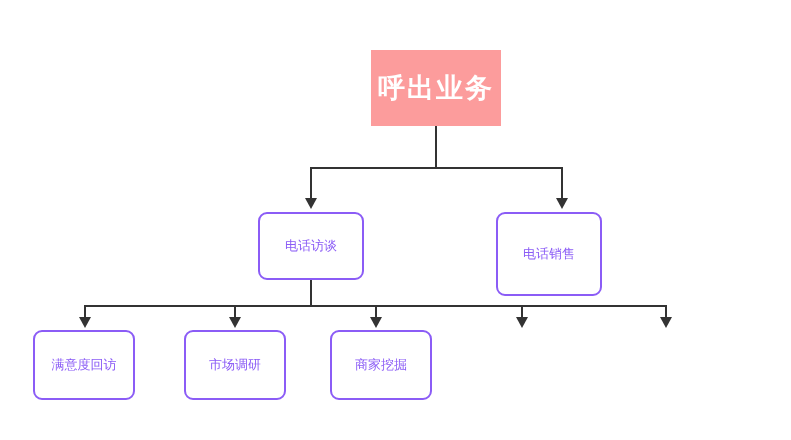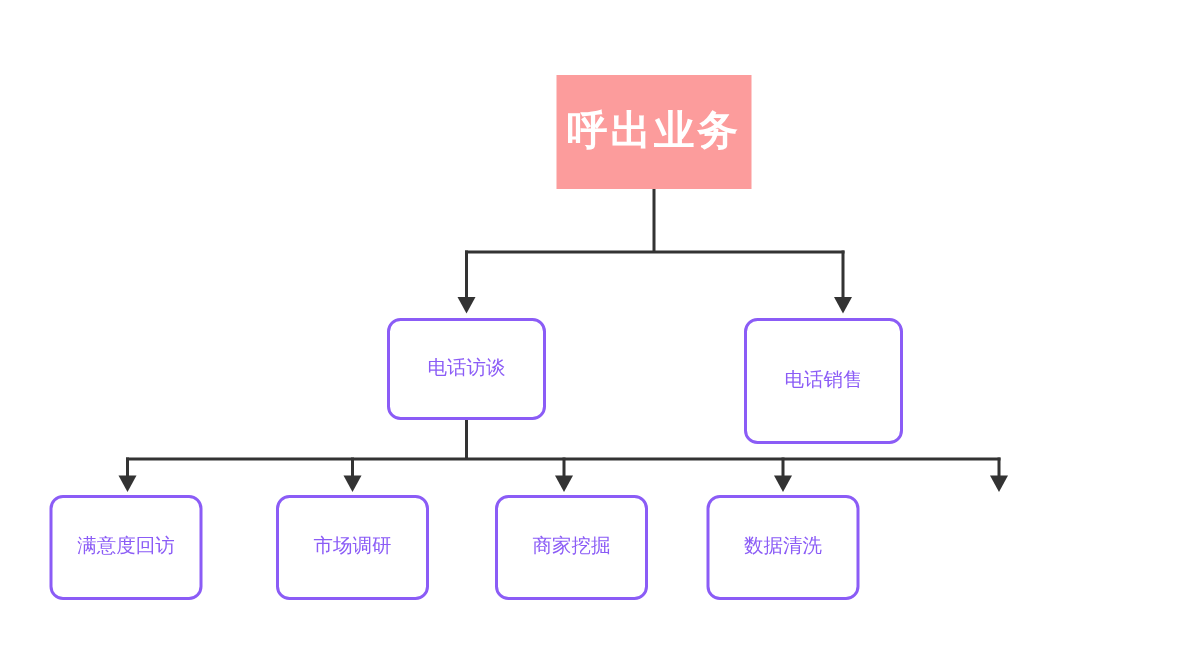--- a/index.html
+++ b/index.html
@@ -115,18 +115,15 @@
   </div>
 
   <div class="node node-box" style="left:33px; top:330px; width:102px; height:70px;">
     <span>满意度回访</span>
   </div>
 
   <div class="node node-box" style="left:330px; top:330px; width:102px; height:70px;">
     <span>商家挖掘</span>
   </div>
 
-  <div class="node node-box" style="left:471px; top:330px; width:102px; height:70px;">
-    <span>数据清洗</span>
-  </div>
 
 
 </div>
 
 </body></html>

